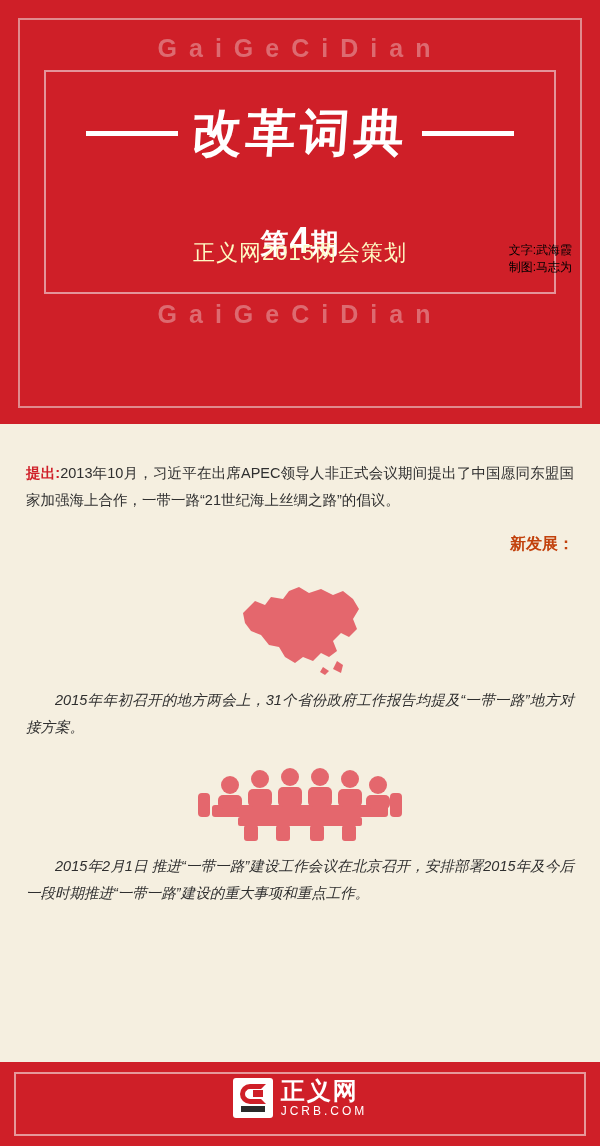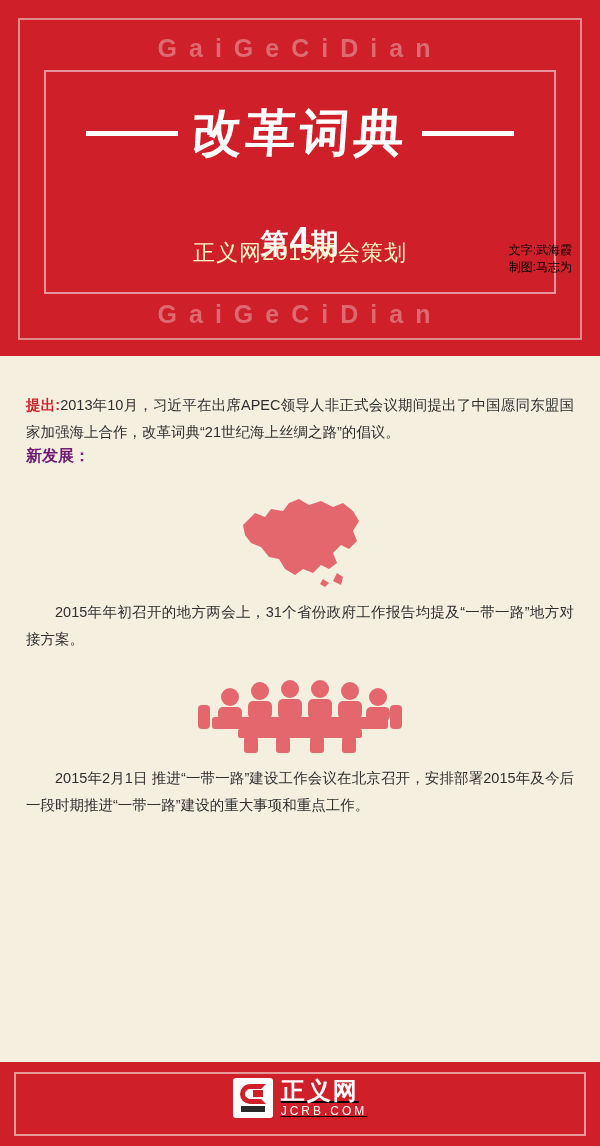--- a/index.html
+++ b/index.html
@@ -17,21 +17,21 @@
     position: relative;
     width: 600px;
     height: 1146px;
     background: #f5efe0;
   }
 
   
   .header {
     position: relative;
     width: 600px;
-    height: 356px;
+    height: 424px;
     background: #cf1f28;
     box-sizing: border-box;
   }
   .header-inner {
     position: absolute;
     left: 18px;
     top: 18px;
     right: 18px;
     bottom: 16px;
     border: 2px solid #e08a8d;
@@ -166,34 +166,37 @@
     text-align: justify;
   }
   .sec-label {
     color: #cf1f28;
     font-weight: bold;
   }
   .sec-label.big {
     font-size: 16px;
   }
   .sec-head {
+    margin-top: 20px;
     font-size: 16px;
-    color: #701a75;
-    font-weight: bold;
+    color: #c2410c;
+    font-weight: bold;
+    text-align: right;
   }
 
   .figure {
     text-align: center;
     margin: 14px 0 4px 0;
   }
   .cap {
     font-size: 14.5px;
     line-height: 27px;
     text-indent: 2em;
     text-align: justify;
+    font-style: italic;
   }
 
   
   .footer {
     position: absolute;
     left: 0;
     bottom: 0;
     width: 600px;
     height: 84px;
     background: #cf1f28;
@@ -207,21 +210,20 @@
     border: 2px solid #e6989b;
   }
   .logo-wrap {
     position: absolute;
     left: 0;
     right: 0;
     top: 16px;
     display: flex;
     align-items: center;
     justify-content: center;
-    text-decoration: underline;
   }
   .logo-mark {
     position: relative;
     width: 40px;
     height: 40px;
     background: #ffffff;
     border-radius: 3px;
     margin-right: 8px;
   }
   .logo-mark .c {
@@ -295,21 +297,21 @@
       <div>制图:马志为</div>
     </div>
 
     <div class="watermark bottom">GaiGeCiDian</div>
   </div>
 
   <div class="content">
 
 
     <div class="section">
-      <span class="sec-label">提出:</span><span>2013年10月，习近平在出席APEC领导人非正式会议期间提出了中国愿同东盟国家加强海上合作，改革词典“21世纪海上丝绸之路”的倡议。</span>
+      <span class="sec-label">提出:</span><span>2013年10月，习近平在出席APEC领导人非正式会议期间提出了中国愿同东盟国家加强海上合作，一带一路“21世纪海上丝绸之路”的倡议。</span>
     </div>
 
 
     <div class="sec-head">新发展：</div>
 
     <div class="figure">
       <svg width="150" height="110" viewBox="0 0 150 110">
         <path fill="#e4676d" d="M18 44 L30 32 L40 36 L46 28 L58 30 L64 22 L74 18 L84 24 L96 20 L108 26 L118 22 L128 30 L134 40 L128 50 L132 60 L124 68 L116 64 L108 72 L112 82 L104 88 L96 84 L88 92 L78 88 L70 94 L60 88 L54 78 L44 76 L36 66 L26 62 L20 54 Z"></path>
         <path fill="#e4676d" d="M112 92 L118 96 L116 104 L108 100 Z"></path>
         <path fill="#e4676d" d="M98 98 L104 102 L100 106 L95 103 Z"></path>

